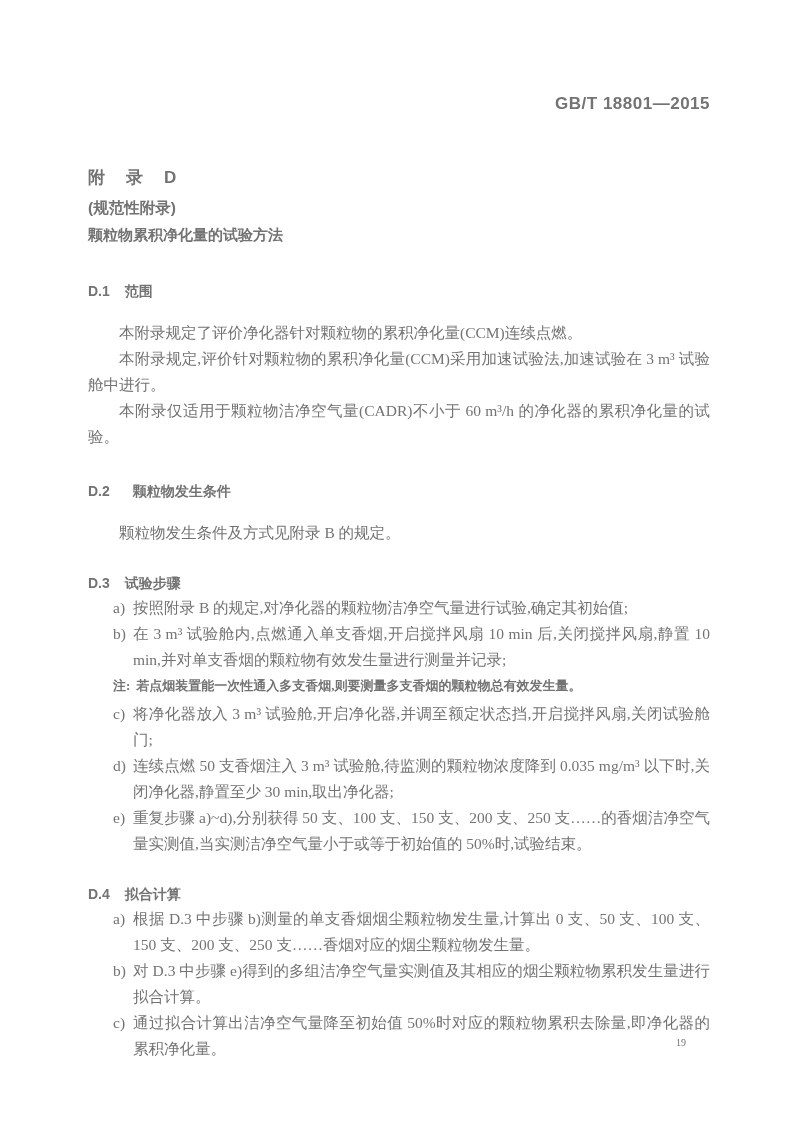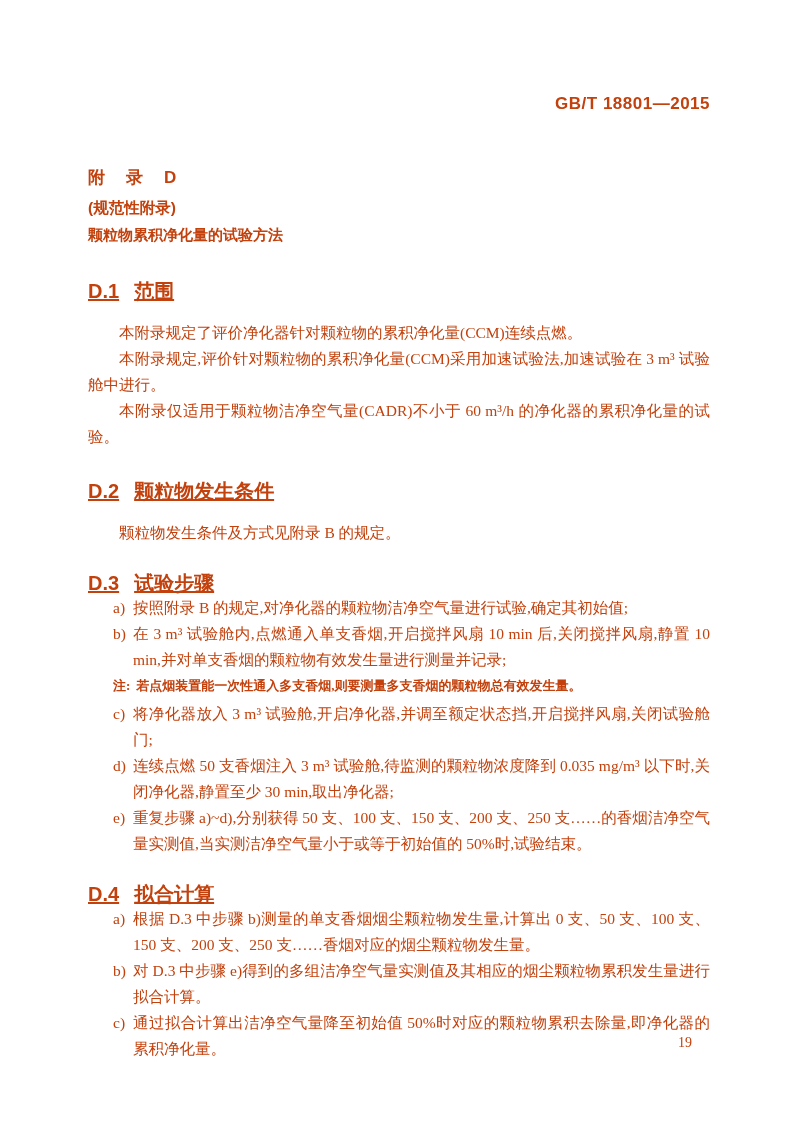--- a/index.html
+++ b/index.html
@@ -2,21 +2,21 @@
 <html lang="zh"><head>
 <meta charset="utf-8">
 <style>
   html,body { margin:0; padding:0; background:#ffffff; }
   .page {
     position:relative;
     width:794px; height:1122px;
     margin:0 auto;
     background:#ffffff;
     font-family:"Liberation Serif", serif;
-    color:#c2410c;
+    color:#737373;
     overflow:hidden;
     box-sizing:border-box;
   }
   .content { padding:94px 84px 0 88px; }
 
   .doc-number {
     text-align:right;
     font-family:"Liberation Sans", sans-serif;
     font-weight:bold;
     font-size:17px;
@@ -26,23 +26,22 @@
 
   .title-block { margin-top:52px; text-align:left; font-family:"Liberation Sans", sans-serif; font-weight:bold; }
   .title-appendix { font-size:17px; line-height:24px; letter-spacing:2px; }
   .title-sub  { font-size:15.5px; line-height:22px; margin-top:7px; }
   .title-name { font-size:15px; line-height:22px; margin-top:5px; }
 
   .sec-heading {
     display:flex;
     font-family:"Liberation Sans", sans-serif;
     font-weight:bold;
-    font-size:20px;
+    font-size:14px;
     line-height:22px;
-    text-decoration:underline;
   }
   .sec-heading .sec-num { margin-right:15px; }
 
   .body-p {
     margin:0;
     font-size:15.5px;
     line-height:26px;
     text-align:justify;
     text-indent:2em;
   }
@@ -58,29 +57,29 @@
     margin-left:25px;
     font-size:13px;
     line-height:22px;
     font-weight:bold;
     margin-top:2px;
   }
   .note .note-label { flex:0 0 auto; margin-right:6px; white-space:nowrap; }
   .note .note-text { flex:1; text-align:justify; }
 
   .mt-d1 { margin-top:34px; }
-  .mt-d2 { margin-top:30px; }
+  .mt-d2 { margin-top:30px;gap:8px; }
   .mt-d3 { margin-top:26px; }
   .mt-d4 { margin-top:26px; }
 
   .page-number {
     position:absolute;
     top:1033px;
-    right:102px;
-    font-size:14px;
+    right:108px;
+    font-size:10px;
     line-height:20px;
     font-family:Liberation Serif, serif;
   }
 </style>
 </head>
 <body>
 
 <div class="page">
   <div class="content">
 

